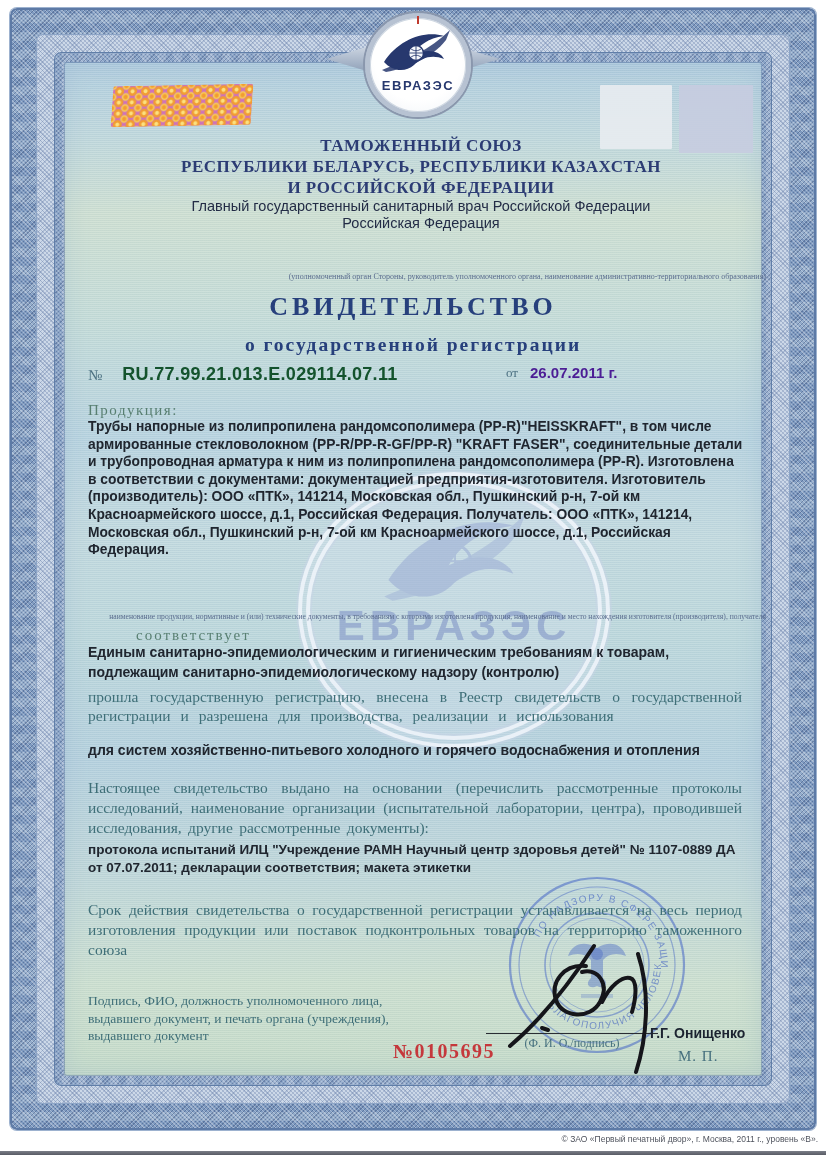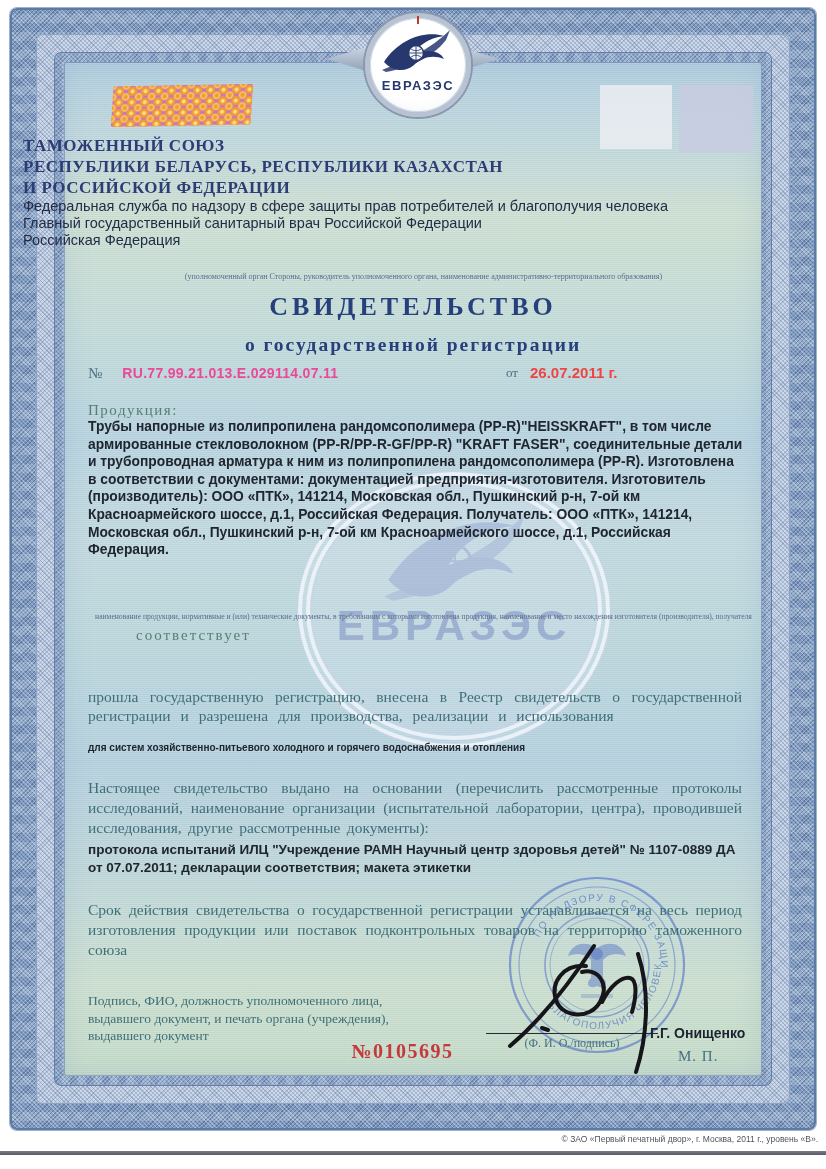--- a/index.html
+++ b/index.html
@@ -51,49 +51,49 @@
     transform:rotate(-1deg) skewX(-5deg);border-radius:2px;opacity:.95;
     background-color:#cf6db8;
     background-image:
       radial-gradient(circle, #ffe27a 1.5px, #f59a2a 2.5px, #f59a2a 4px, rgba(207,109,184,0) 5px),
       radial-gradient(circle, #f59a2a 1.5px, #ffd34d 3px, rgba(207,109,184,0) 4.5px);
     background-size:13px 11px,13px 11px;background-position:0 0,6.5px 5.5px;}
   .patch{position:absolute;z-index:5;border-radius:1px;}
   .patch-grey{left:600px;top:85px;width:72px;height:64px;background:#e7ebf0;opacity:.92;}
   .patch-lavender{left:679px;top:85px;width:74px;height:68px;background:#c7cce0;opacity:.9;}
   
-  .hdr{position:absolute;left:7px;right:0;top:135px;z-index:8;color:#2c3c74;padding-left:16px;}
+  .hdr{position:absolute;left:16px;right:0;top:135px;text-align:center;z-index:8;color:#2c3c74;}
   .hdr .l{font-weight:bold;font-size:17px;line-height:21px;letter-spacing:.5px;}
   .hdr .org{font-family:"Liberation Sans",sans-serif;font-size:14.5px;line-height:17px;
     color:#232c46;font-weight:normal;}
   .hdr .org:first-of-type{margin-top:5px;}
-  .cap{position:absolute;left:72px;right:60px;text-align:center;font-size:8px;color:#5a6c8e;
+  .cap{position:absolute;left:72px;right:60px;text-align:right;font-size:8px;color:#5a6c8e;
     white-space:nowrap;overflow:hidden;z-index:8;padding-left:9px;}
   .cap-upper{top:272px;}
   .title{position:absolute;left:0;right:0;top:292px;text-align:center;font-weight:bold;
     font-size:26px;letter-spacing:4px;color:#27407c;z-index:8;}
   .subtitle{position:absolute;left:0;right:0;top:334px;text-align:center;font-weight:bold;
     font-size:19.5px;letter-spacing:2px;color:#27407c;z-index:8;}
   
   .numrow{position:absolute;left:88px;right:84px;top:364px;z-index:8;}
   .no-sign{font-size:15px;color:#4a6f80;}
-  .no-value{font-family:"Liberation Sans",sans-serif;font-weight:bold;font-size:14px;
-    color:#ec4899;margin-left:16px;letter-spacing:.3px;text-align:right;}
+  .no-value{font-family:"Liberation Sans",sans-serif;font-weight:bold;font-size:18px;
+    color:#14532d;margin-left:16px;letter-spacing:.3px;text-align:right;}
   .ot{position:absolute;left:418px;top:1px;font-size:13px;color:#4a6f80;}
   .date{position:absolute;left:442px;top:0;font-family:"Liberation Sans",sans-serif;
-    font-weight:bold;font-size:15px;color:#ef4444;}
+    font-weight:bold;font-size:15px;color:#4c1d95;}
   
   .label{position:absolute;left:88px;font-size:15px;letter-spacing:1.5px;color:#587f71;z-index:8;}
   .sans{font-family:"Liberation Sans",sans-serif;font-weight:bold;color:#20262f;z-index:8;}
   .serif-par{font-family:"Liberation Serif",serif;color:#3f6f78;text-align:justify;z-index:8;}
   .product-text{position:absolute;left:88px;right:82px;top:418px;font-size:13.8px;line-height:17.6px;}
   .cap-product{top:612px;font-size:7.6px;}
   .compliance{position:absolute;left:88px;right:84px;top:643px;font-size:14px;line-height:19.5px;}
   .reg-par{position:absolute;left:88px;right:84px;top:687px;font-size:15.5px;line-height:19px;word-spacing:6px;}
-  .use-line{position:absolute;left:88px;right:84px;top:742px;font-size:10px;}
+  .use-line{position:absolute;left:88px;right:84px;top:742px;font-size:14px;}
   .basis-par{position:absolute;left:88px;right:84px;top:778px;font-size:15.5px;line-height:20px;word-spacing:2.5px;}
   .docs{position:absolute;left:88px;right:84px;top:841px;font-size:13.5px;line-height:18px;}
   .validity-par{position:absolute;left:88px;right:84px;top:900px;font-size:15.5px;line-height:20px;word-spacing:2.5px;}
   .sig-cap{position:absolute;left:88px;width:345px;top:992px;font-size:13.5px;line-height:17.5px;
     color:#3f6f78;z-index:8;}
   
   .watermark{position:absolute;left:298px;top:472px;width:288px;height:252px;border-radius:50%;
     border:12px double rgba(240,245,250,.85);background:rgba(214,226,240,.28);
     box-shadow:0 0 0 2px rgba(200,212,230,.5), inset 0 0 0 2px rgba(200,212,230,.5);z-index:2;}
   .wm-bird{position:absolute;left:70px;top:18px;width:150px;height:110px;opacity:.45;}
@@ -101,21 +101,21 @@
     font-family:"Liberation Sans",sans-serif;font-weight:bold;font-size:42px;letter-spacing:5px;
     color:rgba(122,142,195,.55);}
   
   .stamp{position:absolute;left:506px;top:874px;width:182px;height:182px;z-index:3;opacity:.85;}
   .signature{position:absolute;left:498px;top:924px;width:205px;height:160px;z-index:9;}
   .sig-line{position:absolute;left:486px;top:1033px;width:172px;border-top:1.3px solid #2a2d33;z-index:8;}
   .sig-line-label{margin-top:2px;text-align:center;font-size:12px;color:#46707e;}
   .sig-name{position:absolute;left:650px;top:1008px;font-family:"Liberation Sans",sans-serif;
     font-weight:bold;font-size:14px;color:#1c2330;z-index:8;margin-top:17px;}
   .mp{position:absolute;left:678px;top:1048px;font-size:15px;letter-spacing:1px;color:#46707e;z-index:8;}
-  .serial{position:absolute;left:310px;width:185px;top:1040px;text-align:center;font-weight:bold;
+  .serial{position:absolute;left:310px;width:185px;top:1040px;text-align:right;font-weight:bold;
     font-size:20px;letter-spacing:1.5px;color:#c5383c;z-index:8;}
   
   .copyright{position:absolute;right:8px;top:1134px;font-family:"Liberation Sans",sans-serif;
     font-size:8.5px;color:#50545e;z-index:8;}
   .scan-edge{position:absolute;left:0;right:0;top:1151px;height:4px;
     background:linear-gradient(#5a5e6a,#2e323e);opacity:.8;z-index:8;}
 </style>
 </head>
 <body>
 
@@ -142,21 +142,20 @@
   </div>
 
   <div class="hologram"></div>
   <div class="patch patch-grey"></div>
   <div class="patch patch-lavender"></div>
 
   <div class="hdr">
     <div class="l">ТАМОЖЕННЫЙ СОЮЗ</div>
     <div class="l">РЕСПУБЛИКИ БЕЛАРУСЬ, РЕСПУБЛИКИ КАЗАХСТАН</div>
     <div class="l">И РОССИЙСКОЙ ФЕДЕРАЦИИ</div>
-    <div class="org">Федеральная служба по надзору в сфере защиты прав потребителей и благополучия человека</div>
     <div class="org">Главный государственный санитарный врач Российской Федерации</div>
     <div class="org">Российская Федерация</div>
   </div>
   <div class="cap cap-upper">(уполномоченный орган Стороны, руководитель уполномоченного органа, наименование административно-территориального образования)</div>
 
   <div class="title">СВИДЕТЕЛЬСТВО</div>
   <div class="subtitle">о государственной регистрации</div>
 
   <div class="numrow">
     <span class="no-sign">№</span>
@@ -173,20 +172,21 @@
       <path d="M28.5 27 h15 M36 19.5 v15" stroke="#8fa0d0" stroke-width="0.9" fill="none"></path>
     </svg>
     <div class="wm-text">ЕВРАЗЭС</div>
   </div>
 
   <div class="label" style="top:402px;">Продукция:</div>
   <div class="sans product-text" style="position:absolute;">Трубы напорные из полипропилена рандомсополимера (PP-R)"HEISSKRAFT", в том числе армированные стекловолокном (PP-R/PP-R-GF/PP-R) "KRAFT FASER", соединительные детали и трубопроводная арматура к ним из полипропилена рандомсополимера (PP-R). Изготовлена в соответствии с документами: документацией предприятия-изготовителя. Изготовитель (производитель): ООО «ПТК», 141214, Московская обл., Пушкинский р-н, 7-ой км Красноармейского шоссе, д.1, Российская Федерация.  Получатель: ООО «ПТК», 141214, Московская обл., Пушкинский р-н, 7-ой км Красноармейского шоссе, д.1, Российская Федерация.</div>
   <div class="cap cap-product">наименование продукции, нормативные и (или) технические документы, в требованиям с которыми изготовлена продукция, наименование и место нахождения изготовителя (производителя), получателя</div>
 
   <div class="label" style="top:627px;letter-spacing:2px;margin-left:48px;">соответствует</div>
+  <div class="sans compliance">Единым санитарно-эпидемиологическим и гигиеническим требованиям к товарам, подлежащим санитарно-эпидемиологическому надзору (контролю)</div>
 
   <div class="serif-par reg-par">прошла государственную регистрацию, внесена в Реестр свидетельств о государственной регистрации и разрешена для производства, реализации и использования</div>
   <div class="sans use-line">для систем хозяйственно-питьевого холодного и горячего водоснабжения и отопления</div>
 
   <div class="serif-par basis-par">Настоящее свидетельство выдано на основании (перечислить рассмотренные протоколы исследований, наименование организации (испытательной лаборатории, центра), проводившей исследования, другие рассмотренные документы):</div>
   <div class="sans docs">протокола испытаний ИЛЦ "Учреждение РАМН Научный центр здоровья детей" № 1107-0889 ДА от 07.07.2011; декларации соответствия; макета этикетки</div>
 
   <div class="serif-par validity-par">Срок действия свидетельства о государственной регистрации устанавливается на весь период изготовления продукции или поставок подконтрольных товаров на территорию таможенного союза</div>
 
   <svg class="stamp" viewBox="0 0 182 182">

